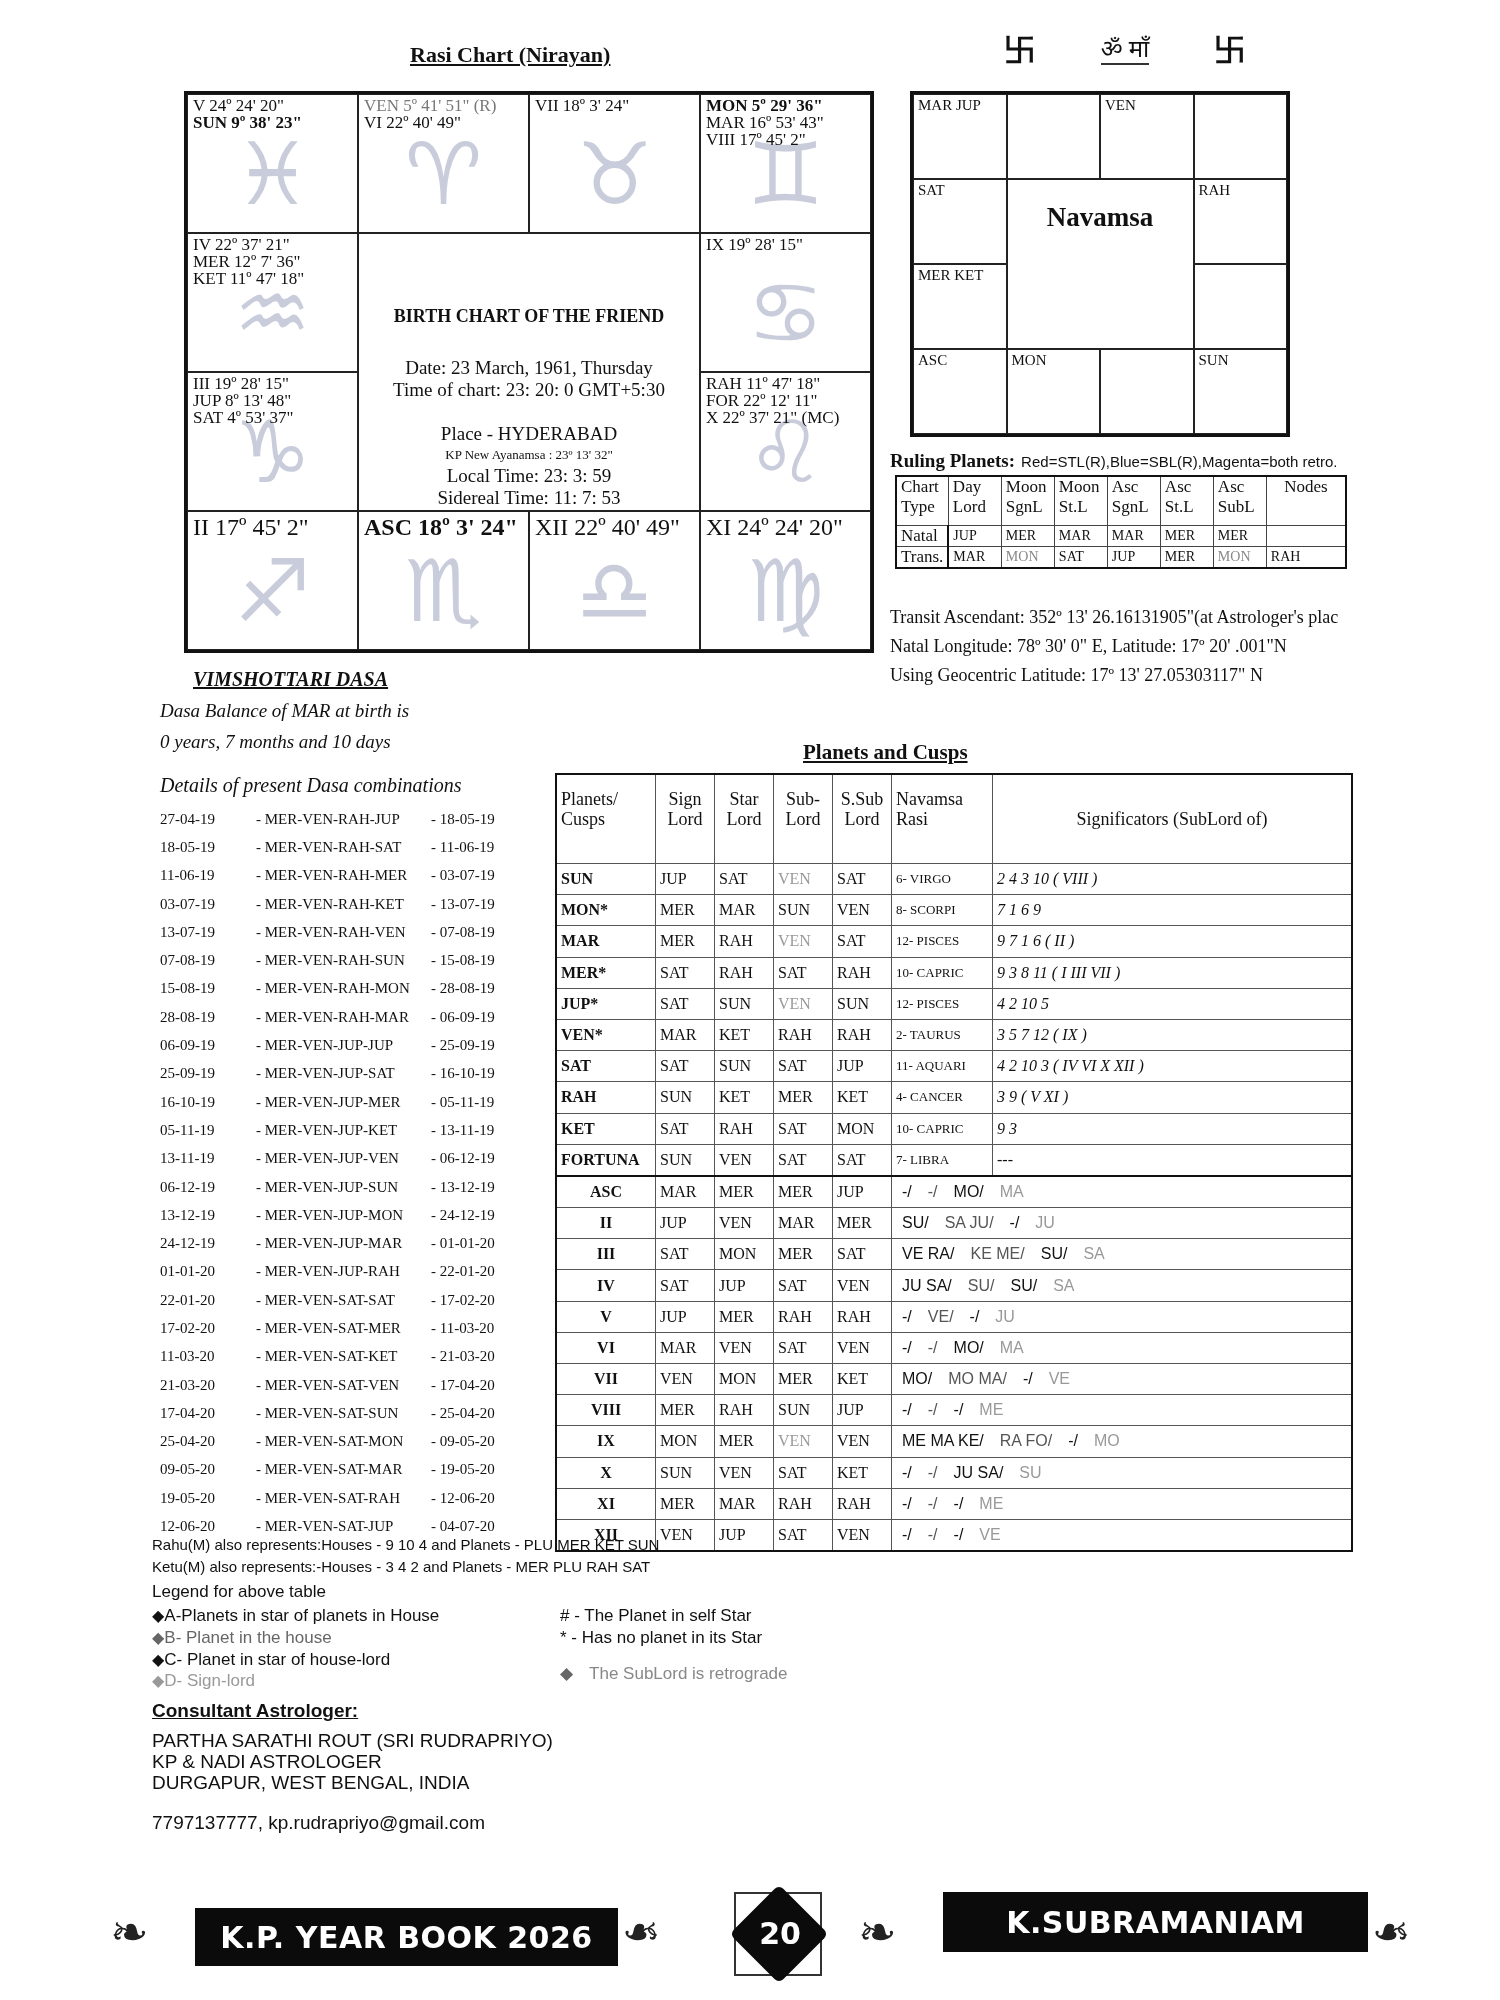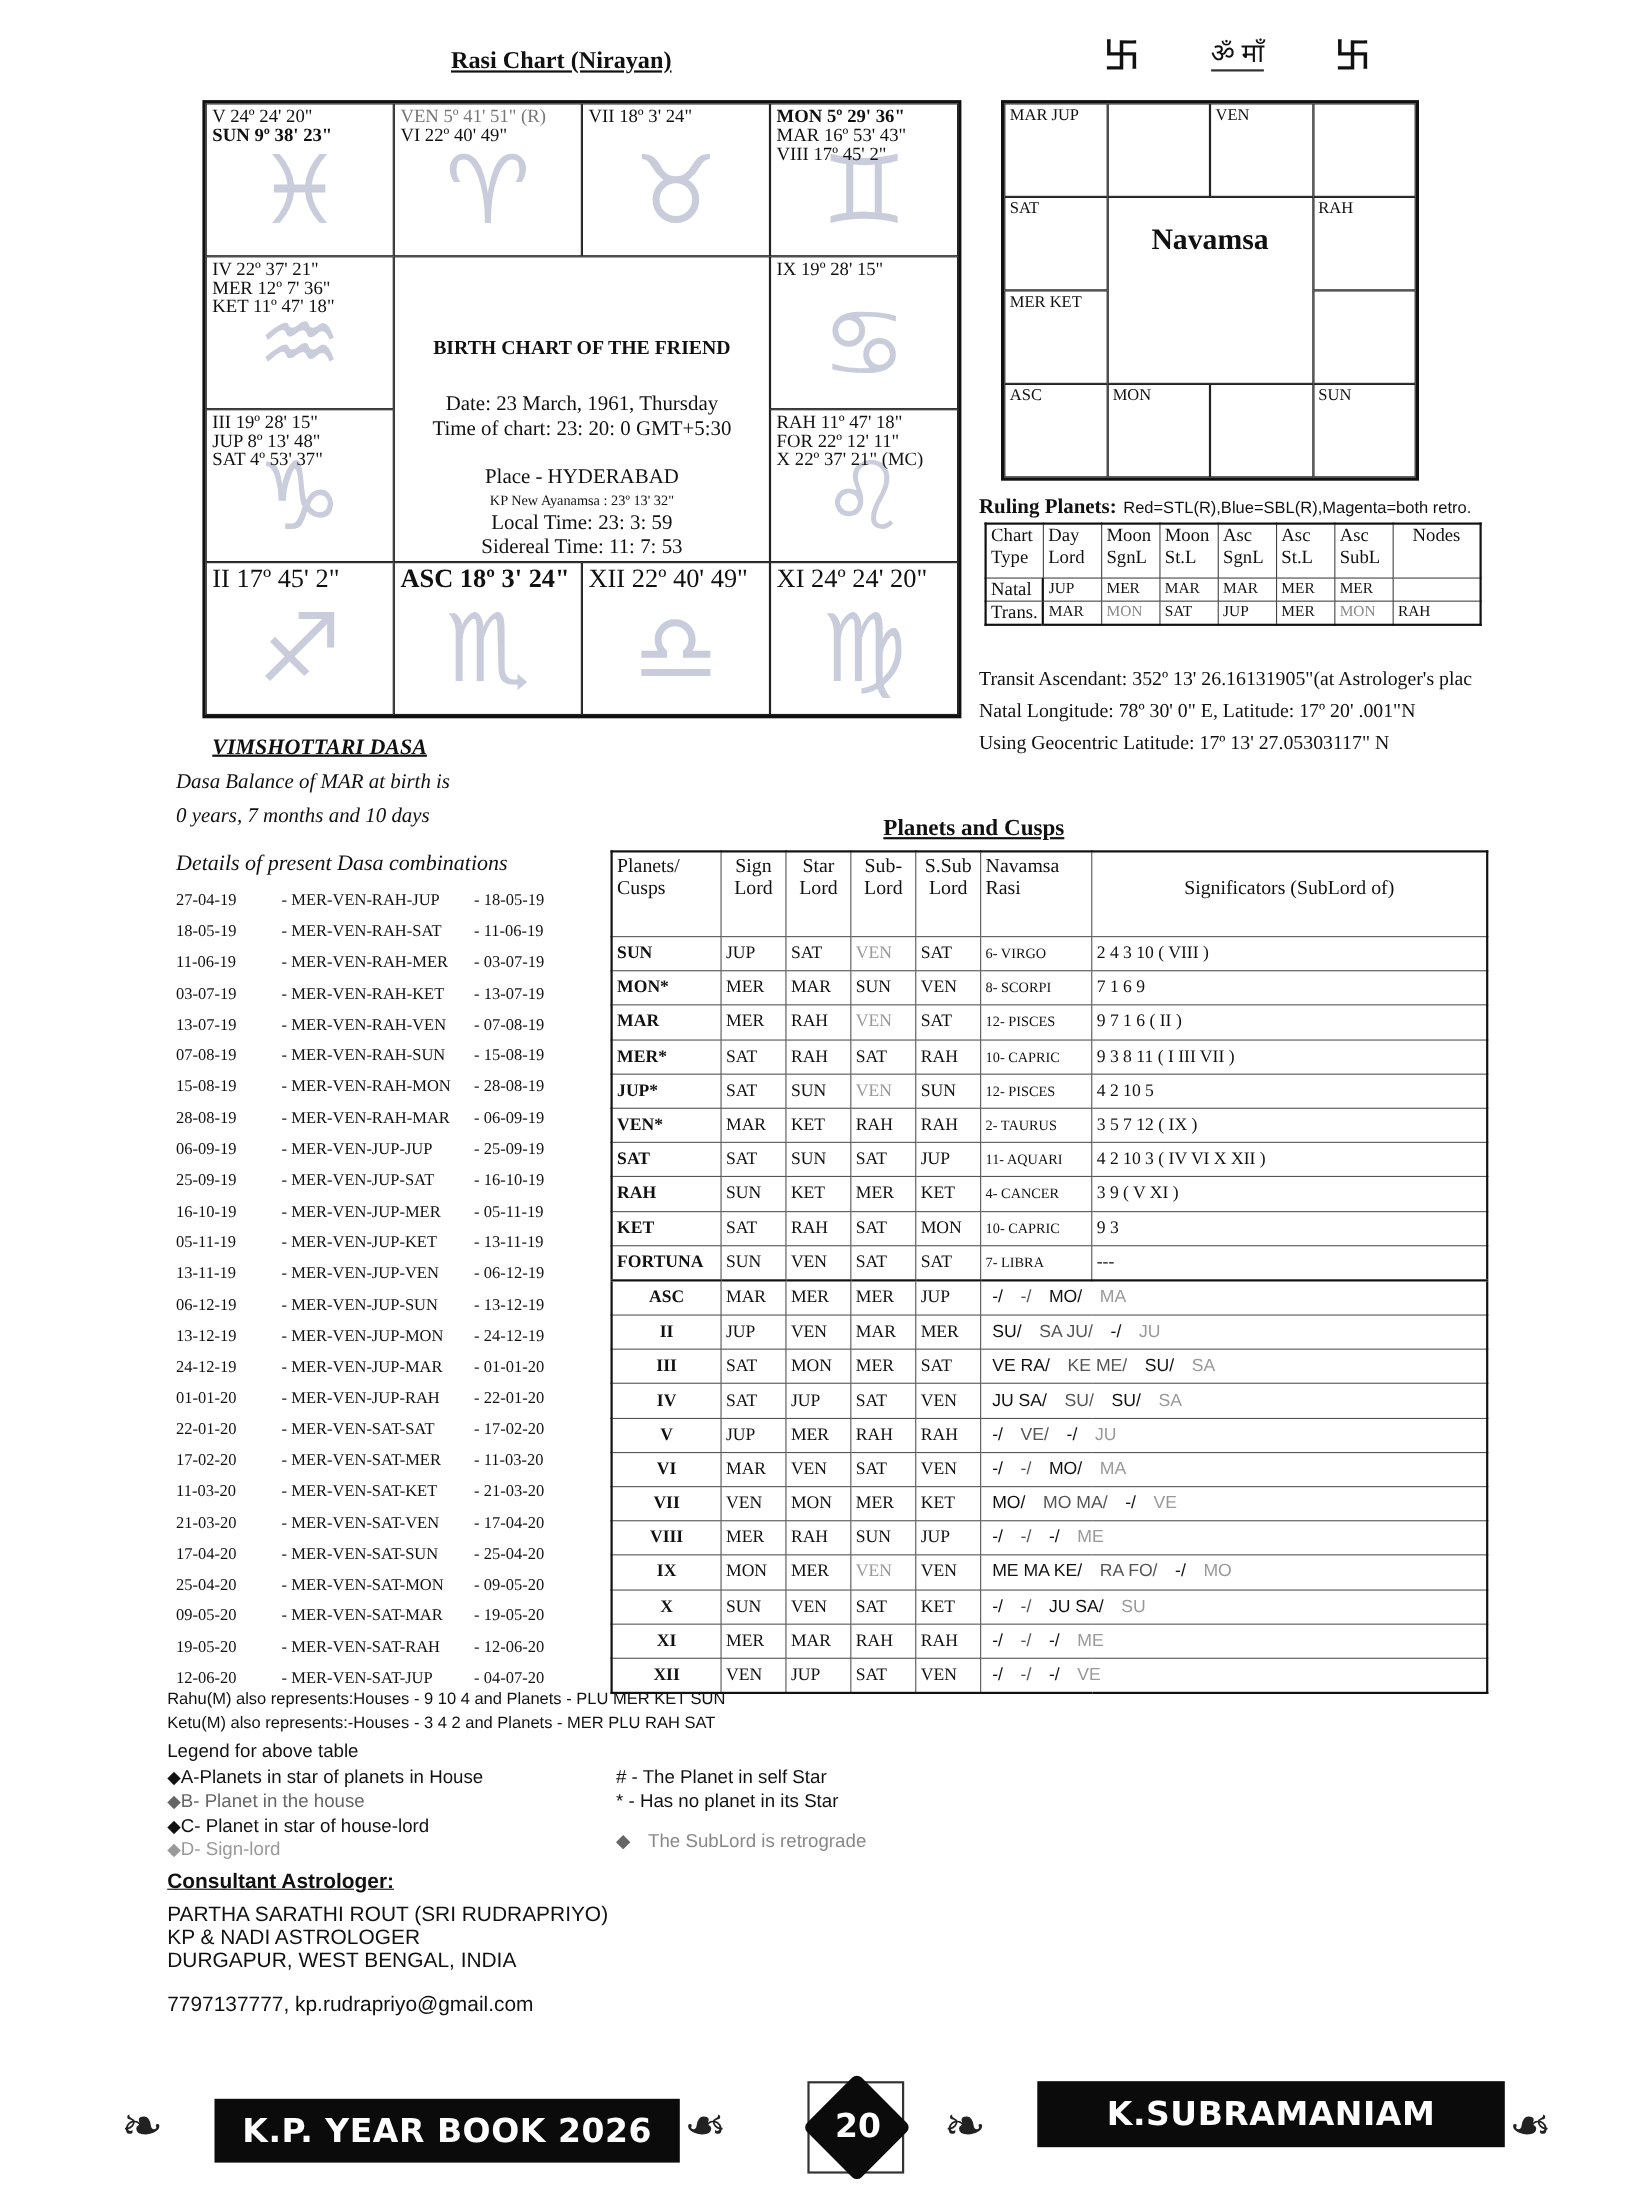--- a/index.html
+++ b/index.html
@@ -39,27 +39,27 @@
   #dasa-title{left:193px;top:668px;font-size:20px;font-weight:bold;font-style:italic;text-decoration:underline;}
   .ital{font-style:italic;font-size:19px;white-space:nowrap;}
   #dasa-list{left:160px;top:805px;width:380px;}
   .drow{display:flex;font-size:15px;height:28.3px;align-items:center;white-space:nowrap;}
   .drow .d1{width:96px;}
   .drow .d2{width:175px;}
   
   #pc-title{left:803px;top:740px;font-size:21px;font-weight:bold;text-decoration:underline;}
   #pc{left:555px;top:773px;border-collapse:collapse;border:2px solid #111;font-size:16px;}
   #pc td{border:1px solid #555;padding:0 4px;height:30.2px;line-height:16px;white-space:nowrap;}
-  #pc tr.head td{height:60px;font-size:18px;line-height:20px;vertical-align:top;padding-top:2px;}
+  #pc tr.head td{height:60px;font-size:18px;line-height:20px;vertical-align:top;padding-top:14px;}
   #pc td.pn{font-weight:bold;width:90px;}
   #pc td.cn{font-weight:bold;text-align:center;}
   #pc td.lord{width:50px;}
   #pc td.g{color:#999;}
   #pc td.nr{font-size:13px;width:92px;}
-  #pc td.sig{width:350px;}
+  #pc td.sig{width:350px;font-style:italic;}
   #pc td.sigc{font-family:"Liberation Sans",sans-serif;font-size:16px;padding-left:10px;}
   #pc tr.sep td{border-top:2px solid #111;}
   .tA{color:#111;}
   .tB{color:#555;}
   .tC{color:#111;}
   .tD{color:#999;}
   
   .note-line{left:152px;font-size:15px;white-space:nowrap;}
   #legend-title{left:152px;top:1582px;font-size:17px;font-weight:normal;}
   .leg{left:152px;font-size:17px;white-space:nowrap;}

